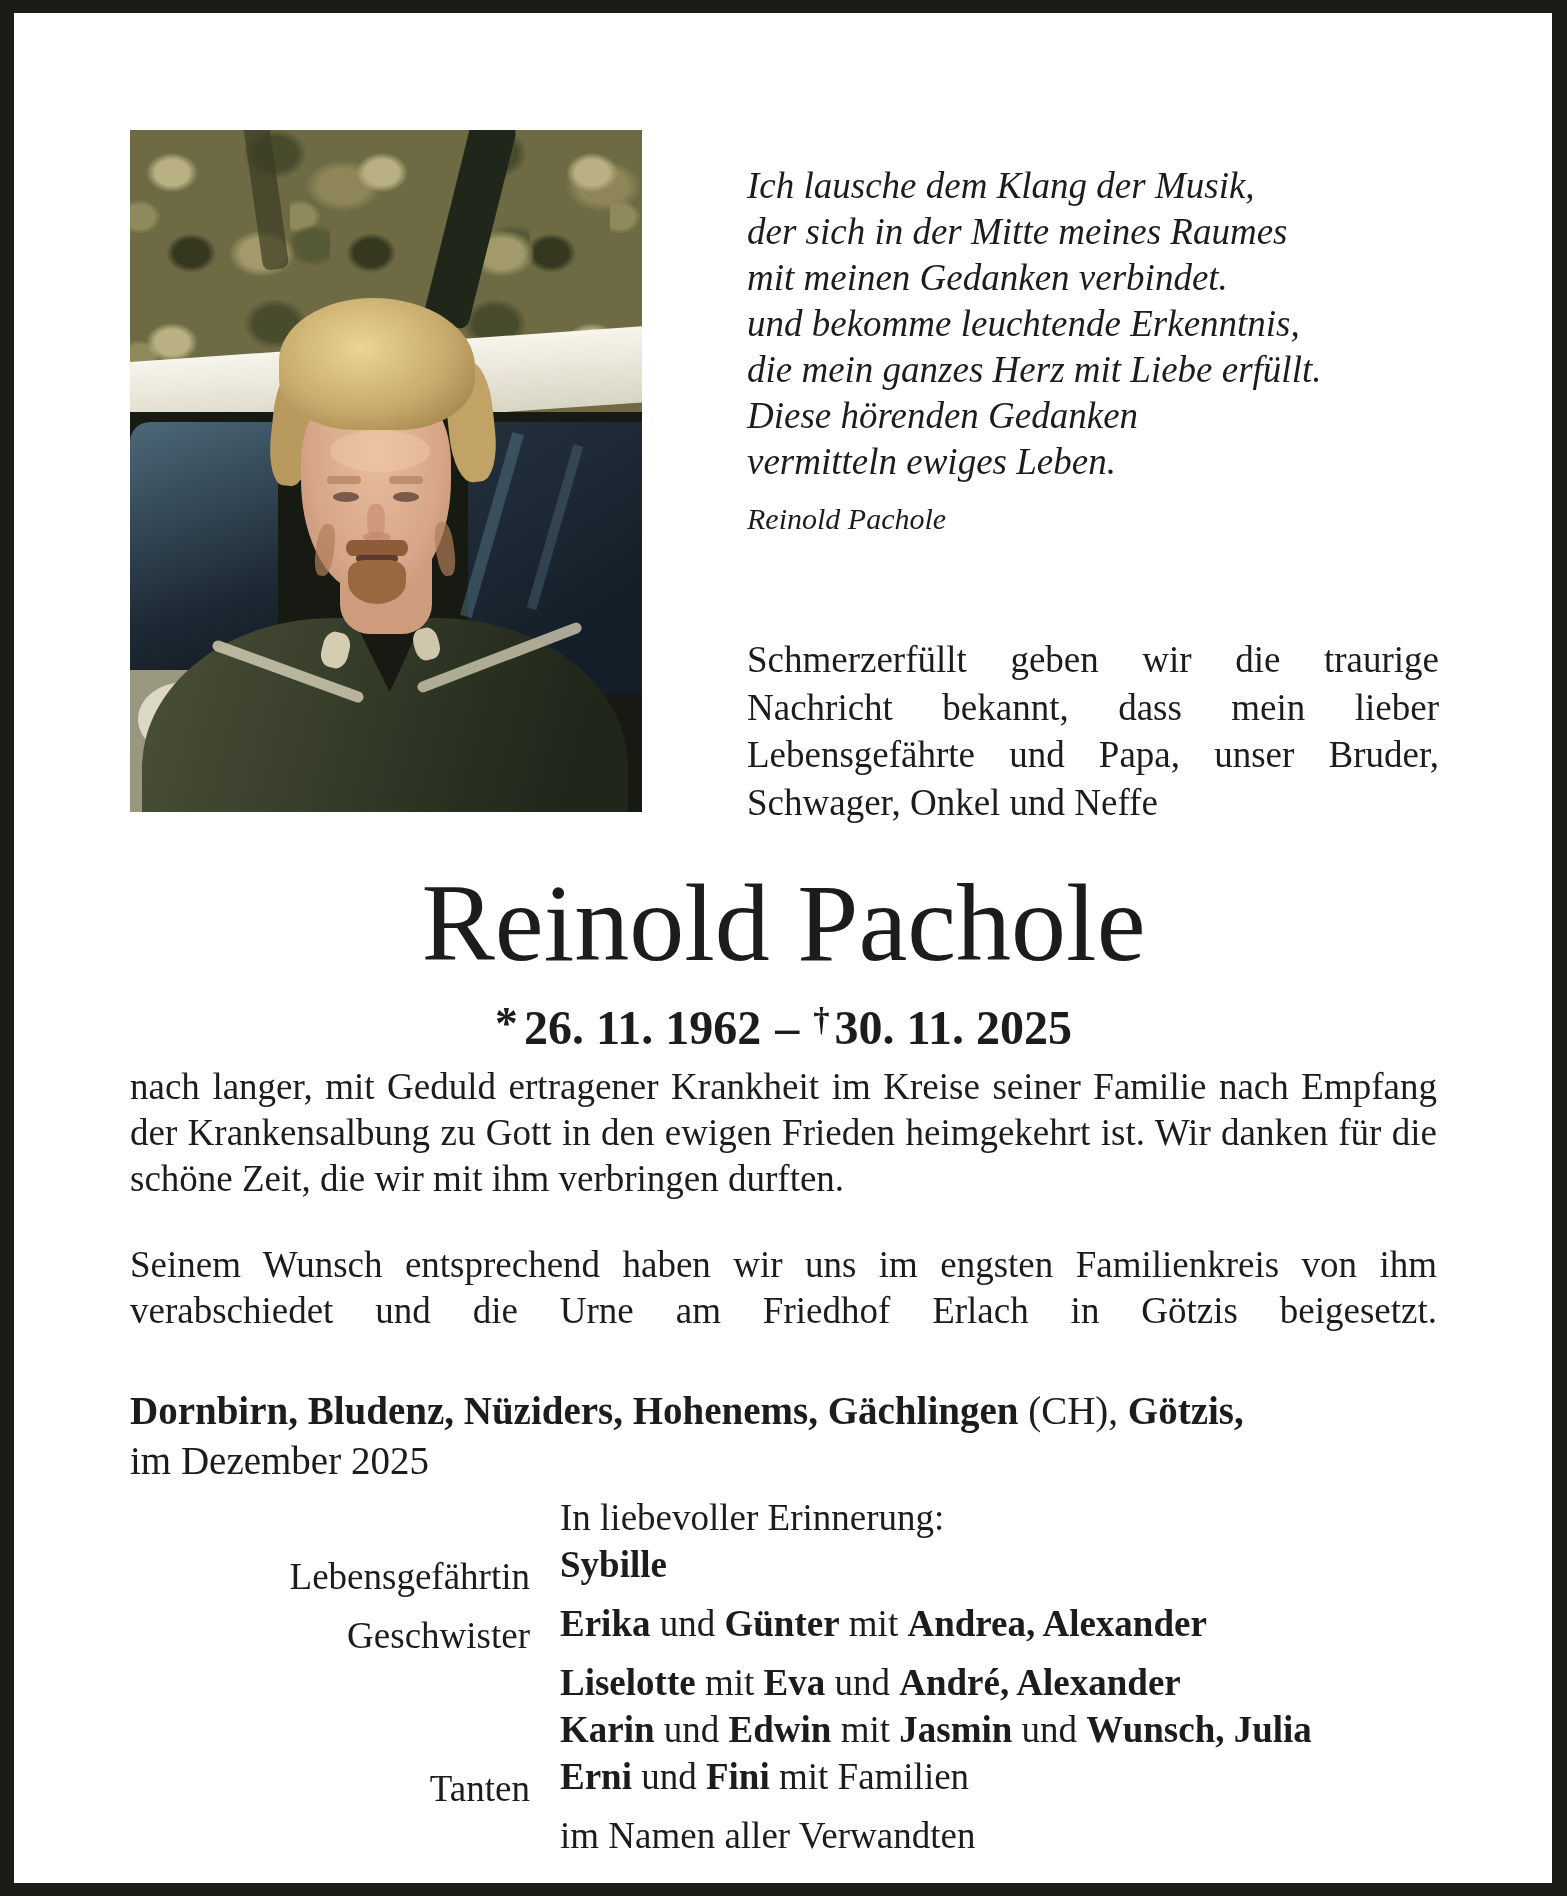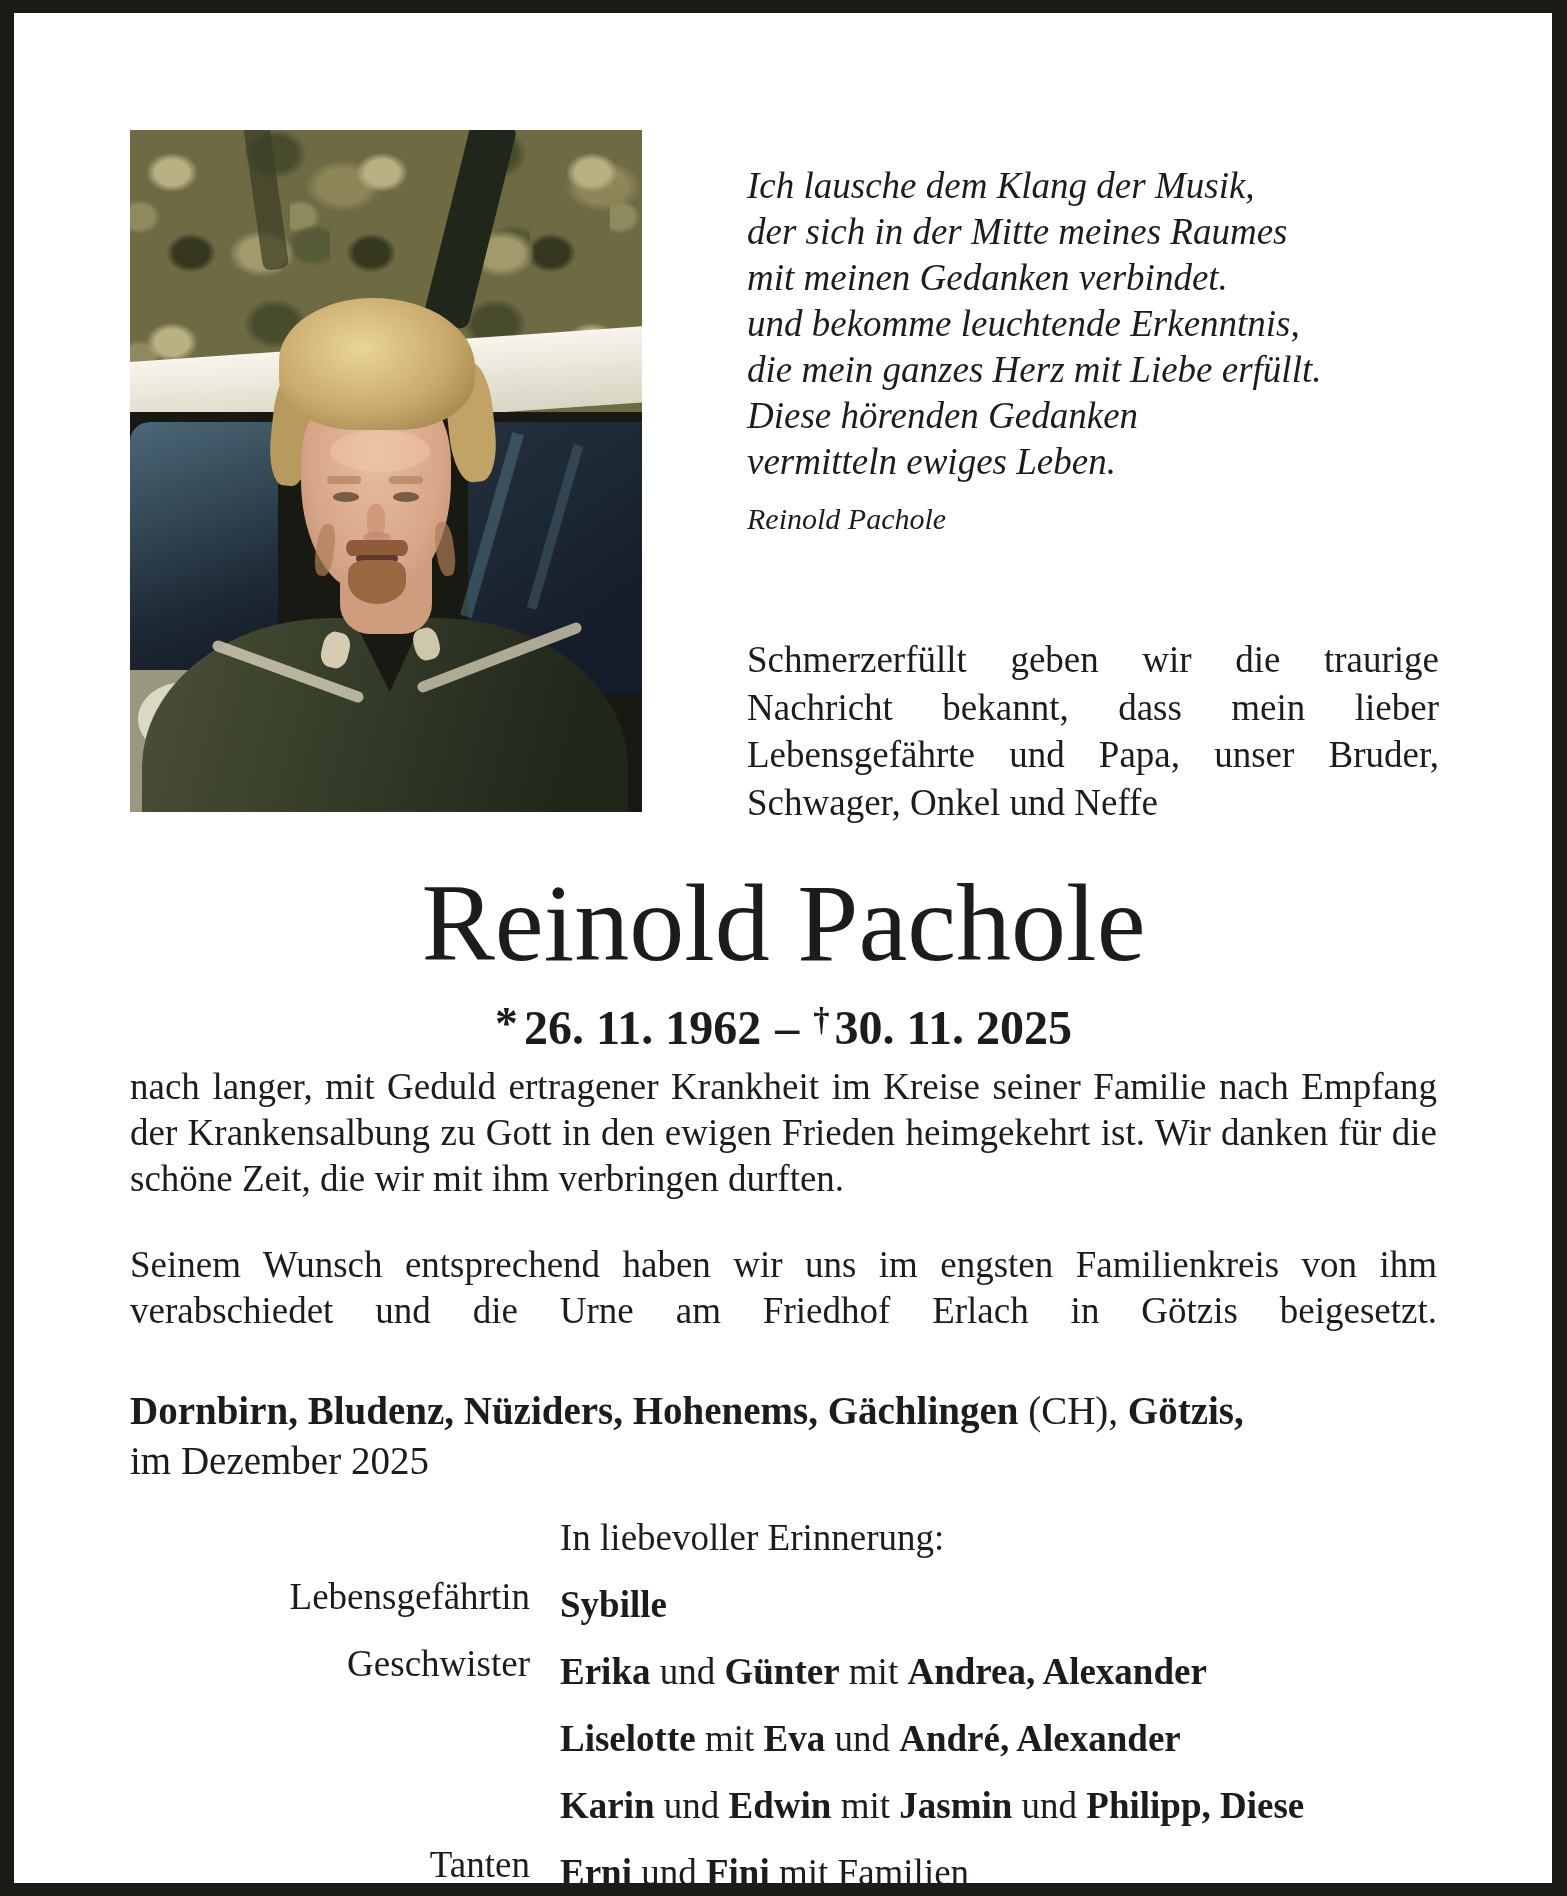--- a/index.html
+++ b/index.html
@@ -74,21 +74,21 @@
   .dates .dash{margin:0 14px;font-weight:bold;}
   .dates .dagger{font-size:.68em;vertical-align:.42em;margin-right:5px;}
   .body-par{position:absolute;left:130px;width:1307px;font-size:37px;line-height:46px;text-align:justify;}
   .body1{top:1064px;}
   .body2{top:1242px;text-align-last:justify;}
   .location{position:absolute;left:130px;top:1386px;width:1307px;font-size:39px;line-height:50px;}
   .location .b{font-weight:bold;}
   .remembrance{position:absolute;left:130px;top:1494px;width:1307px;font-size:37px;line-height:47px;}
   .rem-row{display:flex;}
   .rem-label{width:400px;text-align:right;flex:none;margin-top:12px;}
-  .rem-value{margin-left:30px;flex:1;margin-top:20px;}
+  .rem-value{margin-left:30px;flex:1;}
   .rem-value .b{font-weight:bold;}
 </style>
 </head>
 <body>
 
 <div class="canvas">
   <div class="page-bg"></div>
 
   <div class="photo">
     <div class="ph-trees"></div>
@@ -169,21 +169,21 @@
         <div class="rem-row">
           <span class="rem-label">Geschwister</span>
           <span class="rem-value"><span class="b">Erika</span><span class="r"> und </span><span class="b">Günter</span><span class="r"> mit </span><span class="b">Andrea, Alexander</span></span>
         </div>
         <div class="rem-row">
           <span class="rem-label"></span>
           <span class="rem-value"><span class="b">Liselotte</span><span class="r"> mit </span><span class="b">Eva</span><span class="r"> und </span><span class="b">André, Alexander</span></span>
         </div>
         <div class="rem-row">
           <span class="rem-label"></span>
-          <span class="rem-value"><span class="b">Karin</span><span class="r"> und </span><span class="b">Edwin</span><span class="r"> mit </span><span class="b">Jasmin</span><span class="r"> und </span><span class="b">Philipp, Diese</span></span>
+          <span class="rem-value"><span class="b">Karin</span><span class="r"> und </span><span class="b">Edwin</span><span class="r"> mit </span><span class="b">Jasmin</span><span class="r"> und </span><span class="b">Wunsch, Julia</span></span>
         </div>
         <div class="rem-row">
           <span class="rem-label">Tanten</span>
           <span class="rem-value"><span class="b">Erni</span><span class="r"> und </span><span class="b">Fini</span><span class="r"> mit Familien</span></span>
         </div>
         <div class="rem-row">
           <span class="rem-label"></span>
           <span class="rem-value"><span class="r">im Namen aller Verwandten</span></span>
         </div>
       </div>

